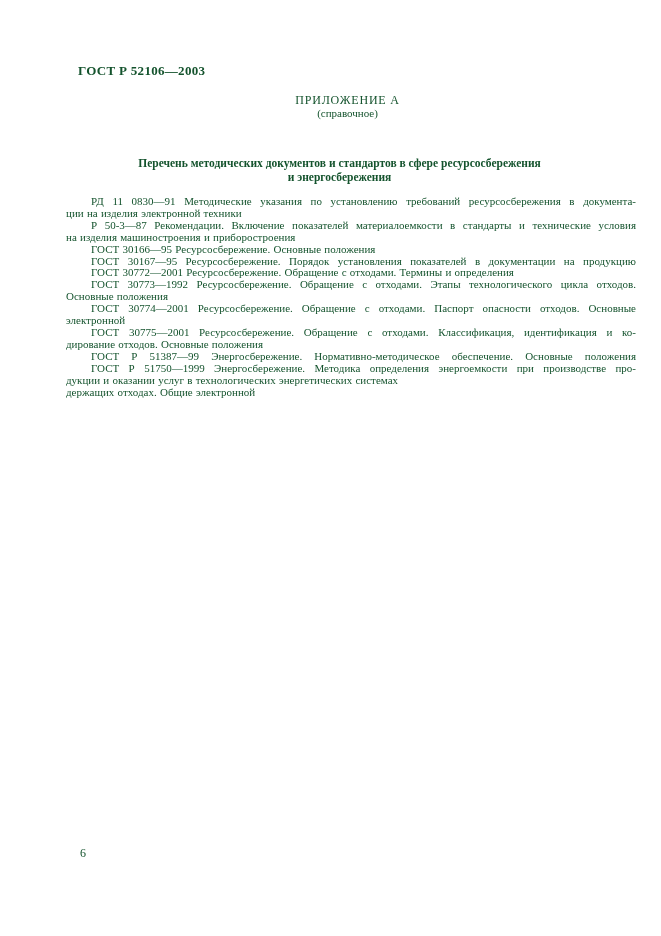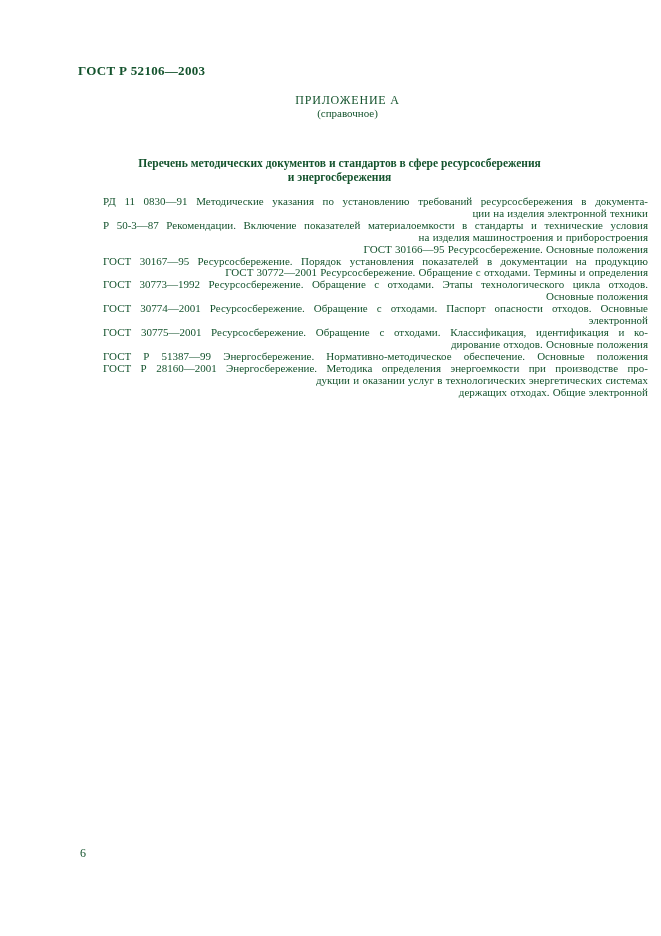--- a/index.html
+++ b/index.html
@@ -46,29 +46,29 @@
     left: 9px;
     top: 156px;
     width: 661px;
     text-align: center;
     font-weight: bold;
     font-size: 11.5px;
     line-height: 14px;
   }
   .entries {
     position: absolute;
-    left: 78px;
+    left: 66px;
     top: 196px;
     width: 570px;
     font-size: 11px;
     line-height: 11.9px;
     word-spacing: 0.5px;
   }
   .bline {
-    text-align: right;
+    text-align: left;
     white-space: normal;
   }
   .bline.just {
     text-align: justify;
     text-align-last: justify;
   }
   .bline.first {
     text-indent: 25px;
   }
   .page-number {
@@ -103,20 +103,20 @@
       <div class="bline first">ГОСТ 30166—95 Ресурсосбережение. Основные положения</div>
       <div class="bline first just">ГОСТ 30167—95 Ресурсосбережение. Порядок установления показателей в документации на продукцию</div>
       <div class="bline first">ГОСТ 30772—2001 Ресурсосбережение. Обращение с отходами. Термины и определения</div>
       <div class="bline first just">ГОСТ 30773—1992 Ресурсосбережение. Обращение с отходами. Этапы технологического цикла отходов.</div>
       <div class="bline">Основные положения</div>
       <div class="bline first just">ГОСТ 30774—2001 Ресурсосбережение. Обращение с отходами. Паспорт опасности отходов. Основные</div>
       <div class="bline">электронной</div>
       <div class="bline first just">ГОСТ 30775—2001 Ресурсосбережение. Обращение с отходами. Классификация, идентификация и ко-</div>
       <div class="bline">дирование отходов. Основные положения</div>
       <div class="bline first just">ГОСТ Р 51387—99 Энергосбережение. Нормативно-методическое обеспечение. Основные положения</div>
-      <div class="bline first just">ГОСТ Р 28160—2001 Энергосбережение. Методика определения энергоемкости при производстве про-</div>
+      <div class="bline first just">ГОСТ Р 51750—1999 Энергосбережение. Методика определения энергоемкости при производстве про-</div>
       <div class="bline">дукции и оказании услуг в технологических энергетических системах</div>
       <div class="bline">держащих отходах. Общие электронной</div>
     </div>
 
   <div class="page-number">6</div>
 
 </div>
 
 </body></html>

